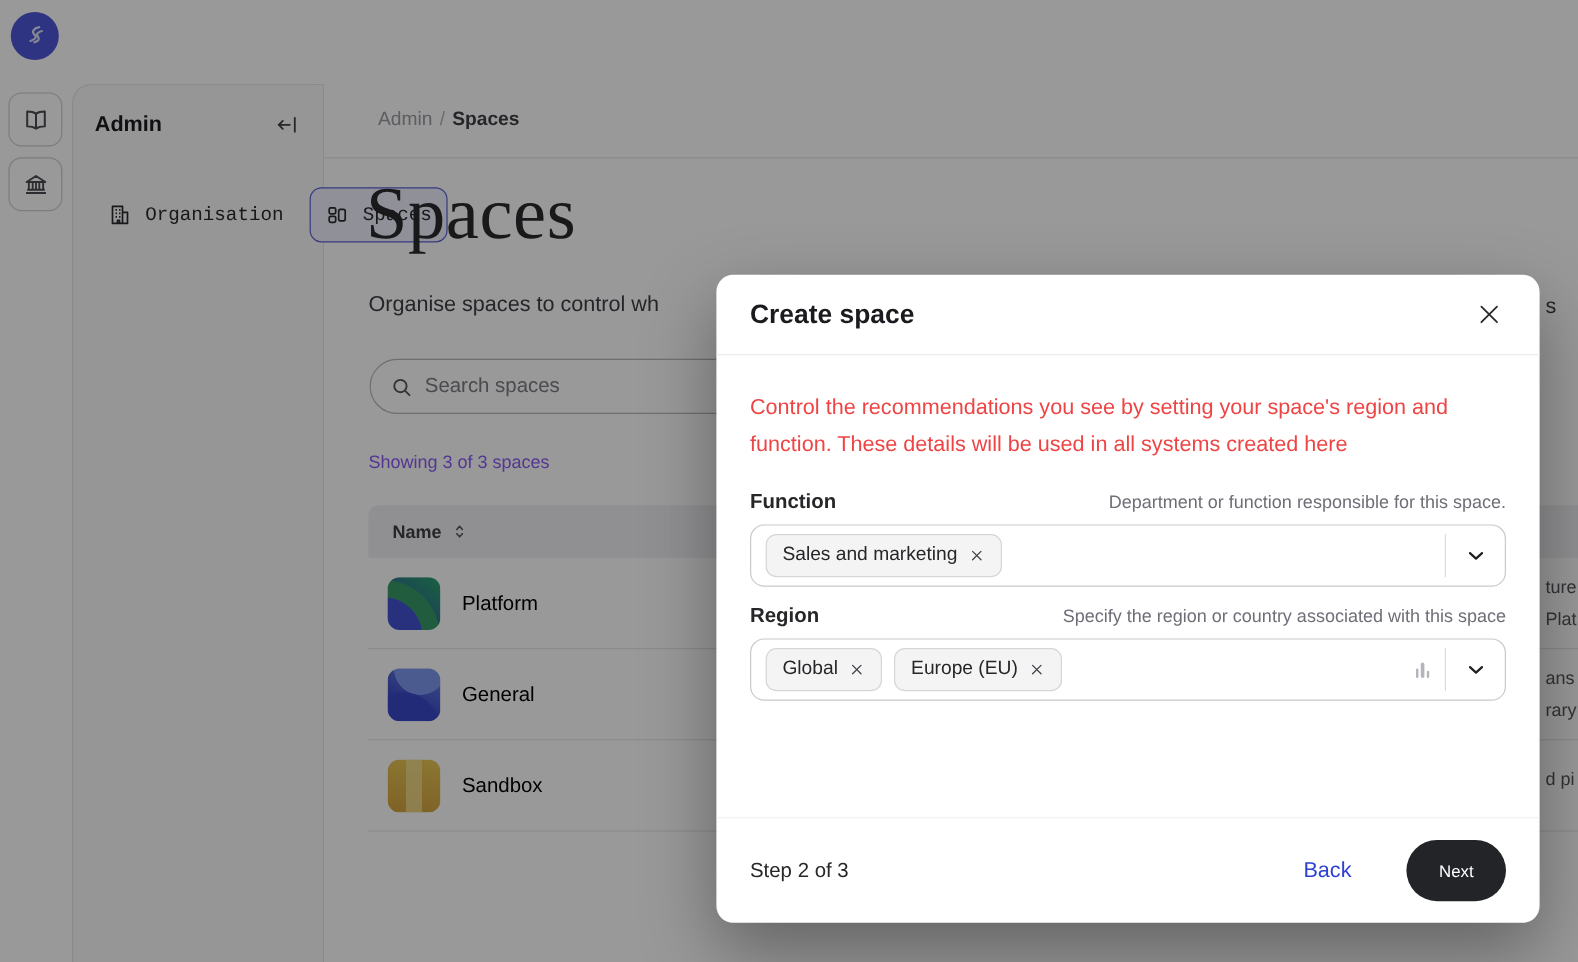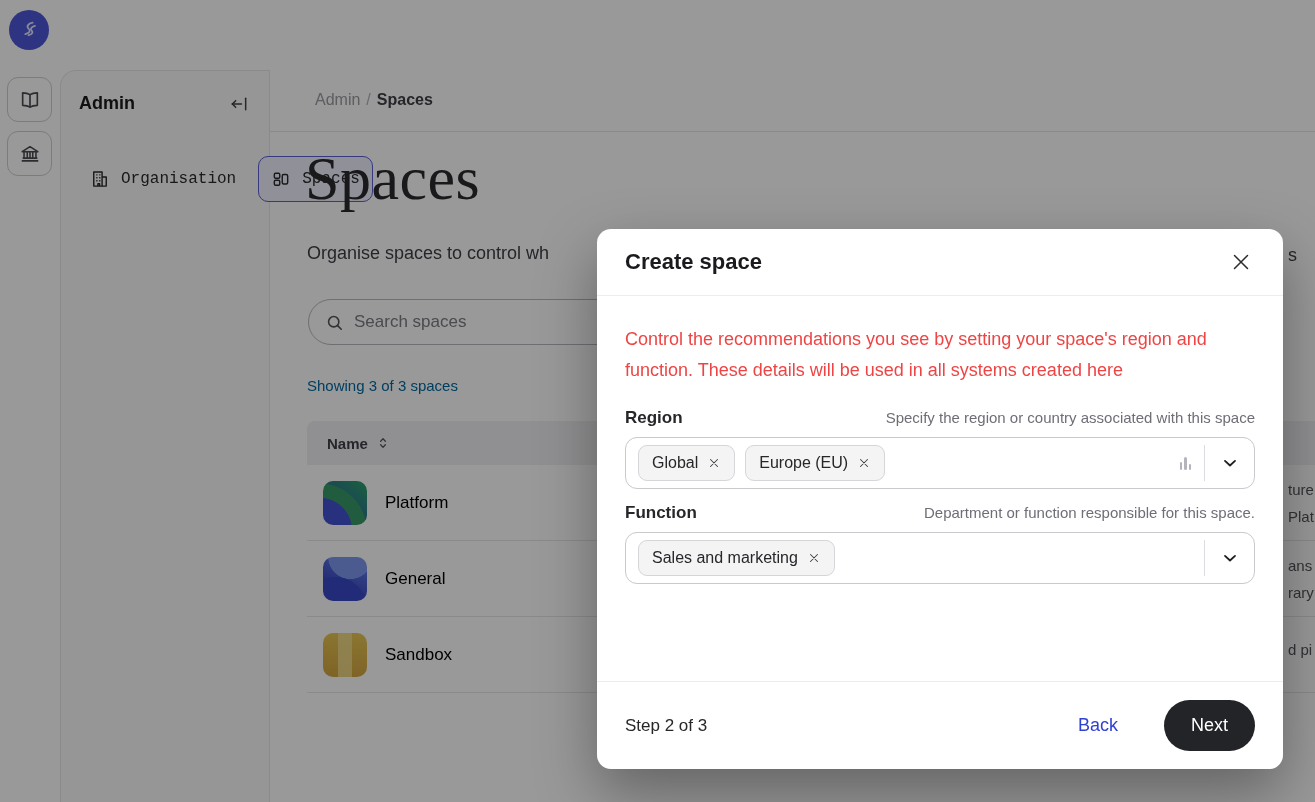--- a/index.html
+++ b/index.html
@@ -39,21 +39,21 @@
   .page-title { position:absolute; left:305px; top:143px; font-family:"Liberation Serif", serif;
                 font-weight:400; font-size:62px; color:#2a2a2e; letter-spacing:.5px; }
   .page-desc { position:absolute; left:307px; top:243px; font-size:18px; color:#3f3f46; white-space:nowrap; }
 
   .search-box { position:absolute; left:308px; top:299px; width:600px; height:46px; border-radius:23px;
                 border:1px solid #b9b9c0; background:#fff; display:flex; align-items:center; padding:0 16px; gap:10px; }
   .search-box input { border:none; outline:none; font-size:17px; color:#2a2a2e; flex:1; background:transparent; }
   .search-box input::placeholder { color:#7c7c84; }
   .search-icon { color:#55555c; display:flex; }
 
-  .showing { position:absolute; left:307px; top:377px; font-size:15px; color:#0369a1; }
+  .showing { position:absolute; left:307px; top:377px; font-size:15px; color:#8b5cf6; }
 
   .table { position:absolute; left:307px; top:421px; right:0; }
   .thead { height:44px; background:#f1f1f3; border-top-left-radius:8px;
            display:flex; align-items:center; padding:0 20px; gap:8px; }
   .th-label { font-size:15px; font-weight:700; color:#3f3f46; }
   .sort-icon { color:#55555c; display:flex; }
   .trow { height:76px; display:flex; align-items:center; padding:0 16px; gap:18px; border-bottom:1px solid #e6e6e9; cursor:pointer; }
   .tile { width:44px; height:44px; border-radius:10px; flex:0 0 auto; }
   .tile-platform { background:
       radial-gradient(circle at -8% 112%, #4353d2 0 47%, rgba(67,83,210,0) 48%),
@@ -101,21 +101,21 @@
   .bars-icon i:nth-child(3){ height:6px; }
   .select-sep { width:1px; height:36px; background:#dcdce0; }
   .chev-btn { background:none; border:none; display:flex; color:#1f1f23; cursor:pointer; padding:2px; }
 
   .modal-footer { position:absolute; left:0; right:0; bottom:0; height:88px; border-top:1px solid #ececee;
                   display:flex; align-items:center; padding:0 28px; border-radius:0 0 14px 14px; }
   .step-text { font-size:17px; color:#27272a; }
   .back-link { margin-left:auto; margin-right:46px; background:none; border:none; font-size:18px;
                color:#2e41d3; cursor:pointer; font-family:inherit; }
   .next-btn { height:51px; padding:0 27px; border:none; border-radius:26px; background:#232428; color:#fff;
-              font-size:18px; cursor:pointer; font-family:inherit; }
+              font-size:14px; cursor:pointer; font-family:inherit; }
 </style>
 </head>
 <body>
 
 <div class="stage">
 
   <div class="page">
 
     <button class="logo-btn">
       <span style="display:flex">
@@ -243,20 +243,47 @@
         <span style="display:flex">
           <svg width="24" height="24" viewBox="0 0 24 24" fill="none" stroke="currentColor" stroke-width="1.5" stroke-linecap="round">
             <path d="M5.5 5.5l13 13M18.5 5.5l-13 13"></path>
           </svg>
         </span>
       </button>
     </div>
 
     <div class="modal-body">
       <p class="modal-desc">Control the recommendations you see by setting your space's region and function. These details will be used in all systems created here</p>
+
+      <div class="field">
+        <div class="field-head">
+          <span class="field-label">Function</span>
+          <span class="field-helper">Department or function responsible for this space.</span>
+        </div>
+        <div class="select">
+          <span class="chip">
+            <span>Sales and marketing</span>
+            <span class="x">
+              <svg width="14" height="14" viewBox="0 0 24 24" fill="none" stroke="currentColor" stroke-width="1.8" stroke-linecap="round">
+                  <path d="M6 6l12 12M18 6L6 18"></path>
+                </svg>
+            </span>
+          </span>
+          <span class="select-right">
+            <span class="select-sep"></span>
+            <button class="chev-btn">
+              <span style="display:flex">
+                <svg width="20" height="20" viewBox="0 0 24 24" fill="none" stroke="currentColor" stroke-width="2.2" stroke-linecap="round" stroke-linejoin="round">
+                    <path d="M6 9.5l6 5.5 6-5.5"></path>
+                  </svg>
+              </span>
+            </button>
+          </span>
+        </div>
+      </div>
 
       <div class="field">
         <div class="field-head">
           <span class="field-label">Region</span>
           <span class="field-helper">Specify the region or country associated with this space</span>
         </div>
         <div class="select">
           <span class="chip">
             <span>Global</span>
             <span class="x">
@@ -283,47 +310,20 @@
             <button class="chev-btn">
               <span style="display:flex">
                 <svg width="20" height="20" viewBox="0 0 24 24" fill="none" stroke="currentColor" stroke-width="2.2" stroke-linecap="round" stroke-linejoin="round">
                     <path d="M6 9.5l6 5.5 6-5.5"></path>
                   </svg>
               </span>
             </button>
           </span>
         </div>
       </div>
-
-      <div class="field">
-        <div class="field-head">
-          <span class="field-label">Function</span>
-          <span class="field-helper">Department or function responsible for this space.</span>
-        </div>
-        <div class="select">
-          <span class="chip">
-            <span>Sales and marketing</span>
-            <span class="x">
-              <svg width="14" height="14" viewBox="0 0 24 24" fill="none" stroke="currentColor" stroke-width="1.8" stroke-linecap="round">
-                  <path d="M6 6l12 12M18 6L6 18"></path>
-                </svg>
-            </span>
-          </span>
-          <span class="select-right">
-            <span class="select-sep"></span>
-            <button class="chev-btn">
-              <span style="display:flex">
-                <svg width="20" height="20" viewBox="0 0 24 24" fill="none" stroke="currentColor" stroke-width="2.2" stroke-linecap="round" stroke-linejoin="round">
-                    <path d="M6 9.5l6 5.5 6-5.5"></path>
-                  </svg>
-              </span>
-            </button>
-          </span>
-        </div>
-      </div>
     </div>
 
     <div class="modal-footer">
       <span class="step-text">Step 2 of 3</span>
       <button class="back-link">Back</button>
       <button class="next-btn">Next</button>
     </div>
   </div>
 
 </div>

